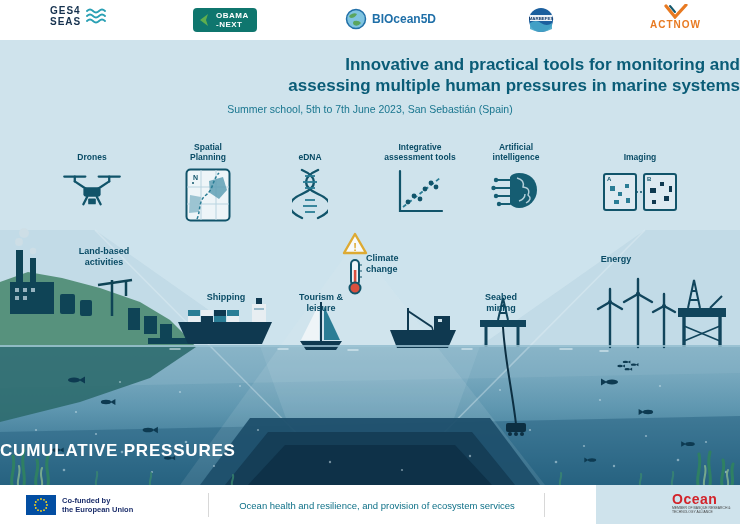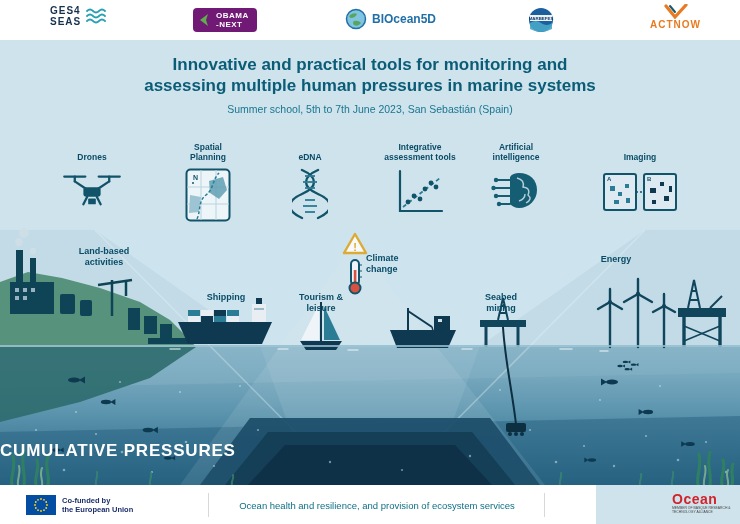--- a/index.html
+++ b/index.html
@@ -4,30 +4,30 @@
 <style>
   * { margin:0; padding:0; box-sizing:border-box; }
   body { font-family:"Liberation Sans", sans-serif; background:#888; }
   .poster { position:relative; width:740px; height:524px; background:#cfe3ec; overflow:hidden; }
 
   
   .logo-bar { position:absolute; top:0; left:0; width:740px; height:40px; background:#ffffff; z-index:30; }
   .logo { position:absolute; display:flex; align-items:center; gap:5px; }
   .ges { left:50px; top:5px; }
   .ges-text { font-weight:bold; font-size:10px; line-height:11px; color:#15314e; letter-spacing:1px; }
-  .obama { left:193px; top:8px; background:#701a75; border-radius:4px; padding:2px 8px 2px 6px; height:24px; }
+  .obama { left:193px; top:8px; background:#0f766e; border-radius:4px; padding:2px 8px 2px 6px; height:24px; }
   .obama-text { color:#ffffff; font-weight:bold; font-size:8px; line-height:9px; white-space:pre-line; letter-spacing:.5px; }
   .biocean { left:345px; top:8px; }
   .biocean-text { font-weight:bold; font-size:12px; color:#1f6fa8; }
   .marbefes { left:528px; top:7px; }
   .actnow { left:650px; top:4px; flex-direction:column; gap:0; align-items:center; }
   .actnow-text { font-weight:bold; font-size:10px; letter-spacing:1px; color:#e87a22; }
 
   
-  .title { position:absolute; top:54px; left:0; width:740px; text-align:center; color:#0a5c77; font-weight:bold; font-size:17px; line-height:21px; z-index:20; }
+  .title { position:absolute; top:54px; left:0; width:740px; text-align:right; color:#0a5c77; font-weight:bold; font-size:17px; line-height:21px; z-index:20; }
   .subtitle { position:absolute; top:103px; left:0; width:740px; text-align:center; color:#19768f; font-size:10.5px; z-index:20; }
 
   
   .tool { position:absolute; top:140px; display:flex; flex-direction:column; align-items:center; z-index:20; }
   .tool-label { height:22px; display:flex; align-items:flex-end; justify-content:center; font-weight:bold; font-size:8.5px; line-height:10px; color:#0a4c66; text-align:center; white-space:pre-line; margin-bottom:6px; }
 
   
   .scene { position:absolute; top:130px; left:0; width:740px; height:355px; z-index:5; }
   .pressure-label { position:absolute; z-index:15; font-weight:bold; font-size:9px; line-height:10.5px; color:#0a4c66; text-align:center; white-space:pre-line; }
   .banner { position:absolute; top:444px; left:0; width:740px; z-index:15; text-align:left; color:#ffffff; font-weight:bold; font-size:17px; line-height:14px; letter-spacing:.8px; }

